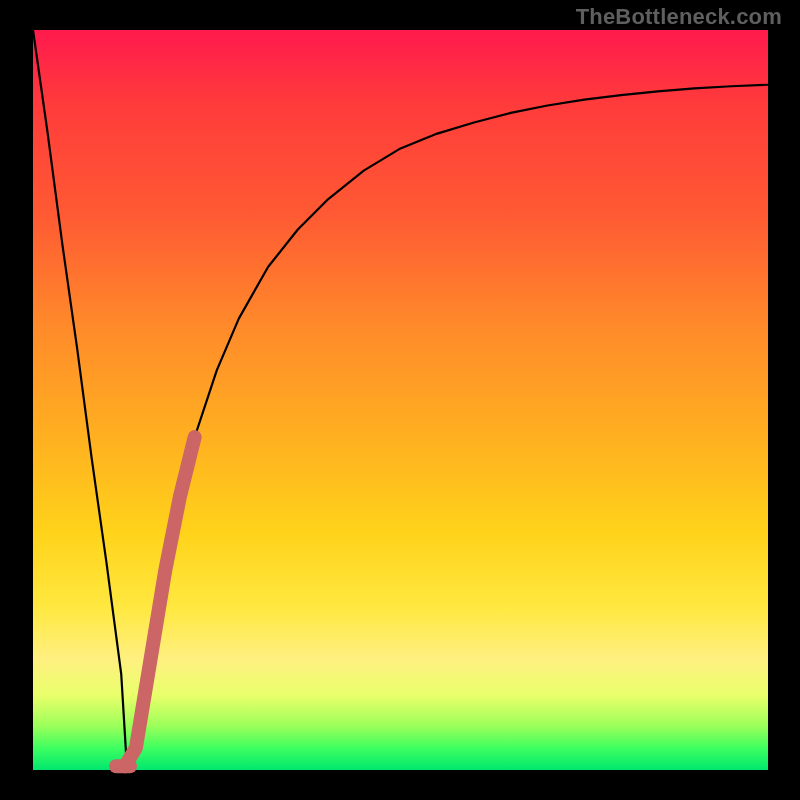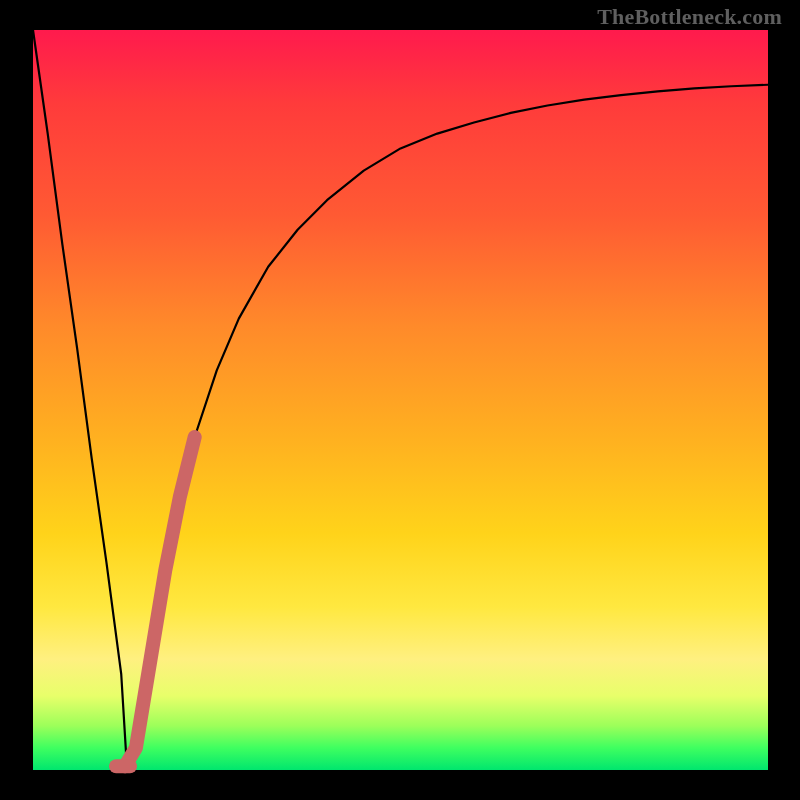--- a/index.html
+++ b/index.html
@@ -38,21 +38,21 @@
       #e8ff6a 90%,
       #9dff5a 94%,
       #3fff60 97%,
       #00e66e 100%
     );
   }
   .watermark {
     position: absolute;
     top: 4px;
     right: 18px;
-    font-family: Liberation Serif, serif;
+    font-family: Liberation Sans, sans-serif;
     font-size: 22px;
     font-weight: 600;
     color: #5f5f5f;
     letter-spacing: 0.2px;
   }
   svg.curves {
     position: absolute;
     left: 33px;
     top: 30px;
     width: 735px;

